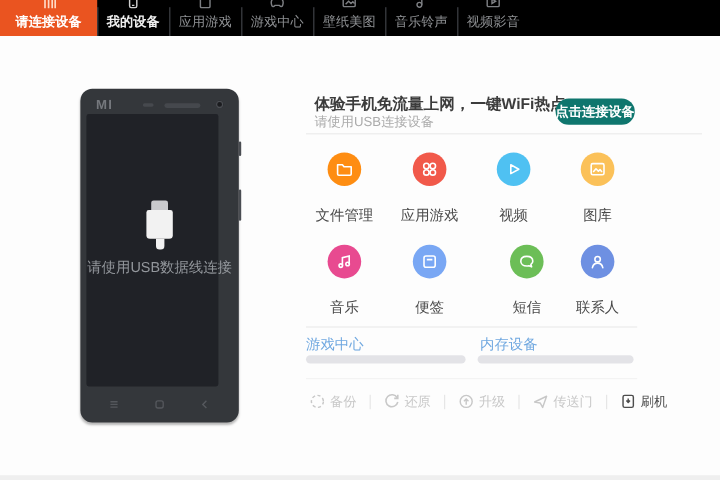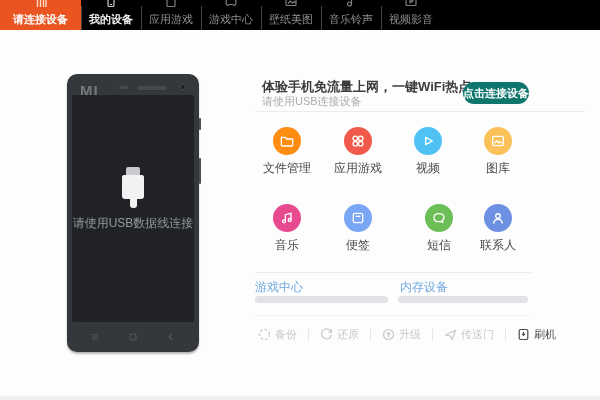--- a/index.html
+++ b/index.html
@@ -13,45 +13,45 @@
   .tab .ticon{position:absolute;top:-5px;left:50%;transform:translateX(-50%);color:#7d7f83;}
   .tab.first{width:81px;background:#ea5420;}
   .tab.first .tlabel{color:#ffffff;font-weight:bold;}
   .tab.first .ticon{color:#ffd9c4;}
   .tab.lit .tlabel{color:#efefef;font-weight:bold;}
   .tab.lit .ticon{color:#cfcfcf;}
   .tab + .tab:not(.first)::before{content:"";position:absolute;left:0;top:6px;height:24px;width:1px;background:#3f4146;}
 
   
   .phone{position:absolute;left:67px;top:74px;width:132px;height:278px;background:#34373b;border-radius:10px;box-shadow:0 2px 2px rgba(0,0,0,.28);}
-  .phone .brand{position:absolute;left:13px;top:8px;font-size:15px;font-weight:bold;letter-spacing:1px;color:#75787d;}
+  .phone .brand{position:absolute;left:13px;top:8px;font-size:11px;font-weight:bold;letter-spacing:1px;color:#75787d;}
   .phone .mic-dash{position:absolute;left:52px;top:12px;width:9px;height:3px;border-radius:2px;background:#46494e;}
   .phone .earpiece{position:absolute;left:70px;top:12px;width:30px;height:4px;border-radius:3px;background:#45484d;}
   .phone .camera{position:absolute;right:13px;top:10px;width:6px;height:6px;border-radius:50%;background:#1b1c1f;box-shadow:inset 0 0 0 1px #4a4d52;}
-  .phone .screen{position:absolute;left:5px;top:21px;width:122px;height:227px;background:#202227;border-radius:2px;}
+  .phone .screen{position:absolute;left:5px;top:21px;width:110px;height:227px;background:#202227;border-radius:2px;}
   .usb{position:absolute;left:0;top:72px;width:122px;}
   .usb-tip{width:14px;height:8px;margin:0 auto;background:#c9cacd;border-radius:2px 2px 0 0;}
   .usb-body{width:22px;height:24px;margin:0 auto;background:#f2f2f2;border-radius:2px 2px 3px 3px;}
   .usb-stub{width:7px;height:9px;margin:0 auto;background:#f2f2f2;border-radius:0 0 3px 3px;}
   .usb-msg{position:absolute;left:0;top:120px;width:122px;text-align:center;font-size:12px;color:#93979c;}
   .phone-nav{position:absolute;left:0;top:254px;width:132px;height:18px;display:flex;align-items:center;justify-content:space-between;padding:0 24px;box-sizing:border-box;color:#55585d;}
   .side-btn{position:absolute;right:-2px;width:2px;background:#4a4d52;border-radius:1px;}
 
   
   .heading{position:absolute;left:262px;top:78px;font-size:13px;font-weight:bold;color:#3c3c3c;}
   .subheading{position:absolute;left:262px;top:94px;font-size:11px;color:#ababab;}
   .connect-btn{position:absolute;left:463px;top:82px;width:66px;height:22px;border:none;border-radius:12px;background:#0f766e;color:#fff;font-size:11px;font-weight:bold;font-family:inherit;cursor:pointer;padding:0;}
   .divider{position:absolute;height:1px;background:#ececec;}
   #d1{left:255px;top:111px;width:330px;}
   #d2{left:255px;top:272px;width:276px;}
   #d3{left:255px;top:315px;width:276px;background:#f3f3f3;}
 
   .cell{position:absolute;width:74px;text-align:center;cursor:pointer;}
   .cell .circle{width:28px;height:28px;border-radius:50%;margin:0 auto;display:flex;align-items:center;justify-content:center;}
-  .cell .clabel{margin-top:5px;font-size:12px;color:#4a4a4a;}
+  .cell .clabel{margin-top:16px;font-size:12px;color:#4a4a4a;}
 
   .st-label{position:absolute;top:279px;font-size:12px;color:#70a8e0;}
   .bar{position:absolute;top:296px;height:7px;border-radius:4px;background:#e3e3e7;overflow:hidden;}
   .bar .fill{height:100%;background:#70a8e0;border-radius:4px;width:0;}
 
   .toolbar{position:absolute;left:258px;top:327px;display:flex;align-items:center;font-size:11px;}
   .tool{display:flex;align-items:center;gap:4px;color:#c8c8c8;cursor:pointer;white-space:nowrap;}
   .tool.enabled{color:#4d4d4d;}
   .tsep{width:1px;height:12px;background:#e6e6e6;margin:0 11px;}
 

